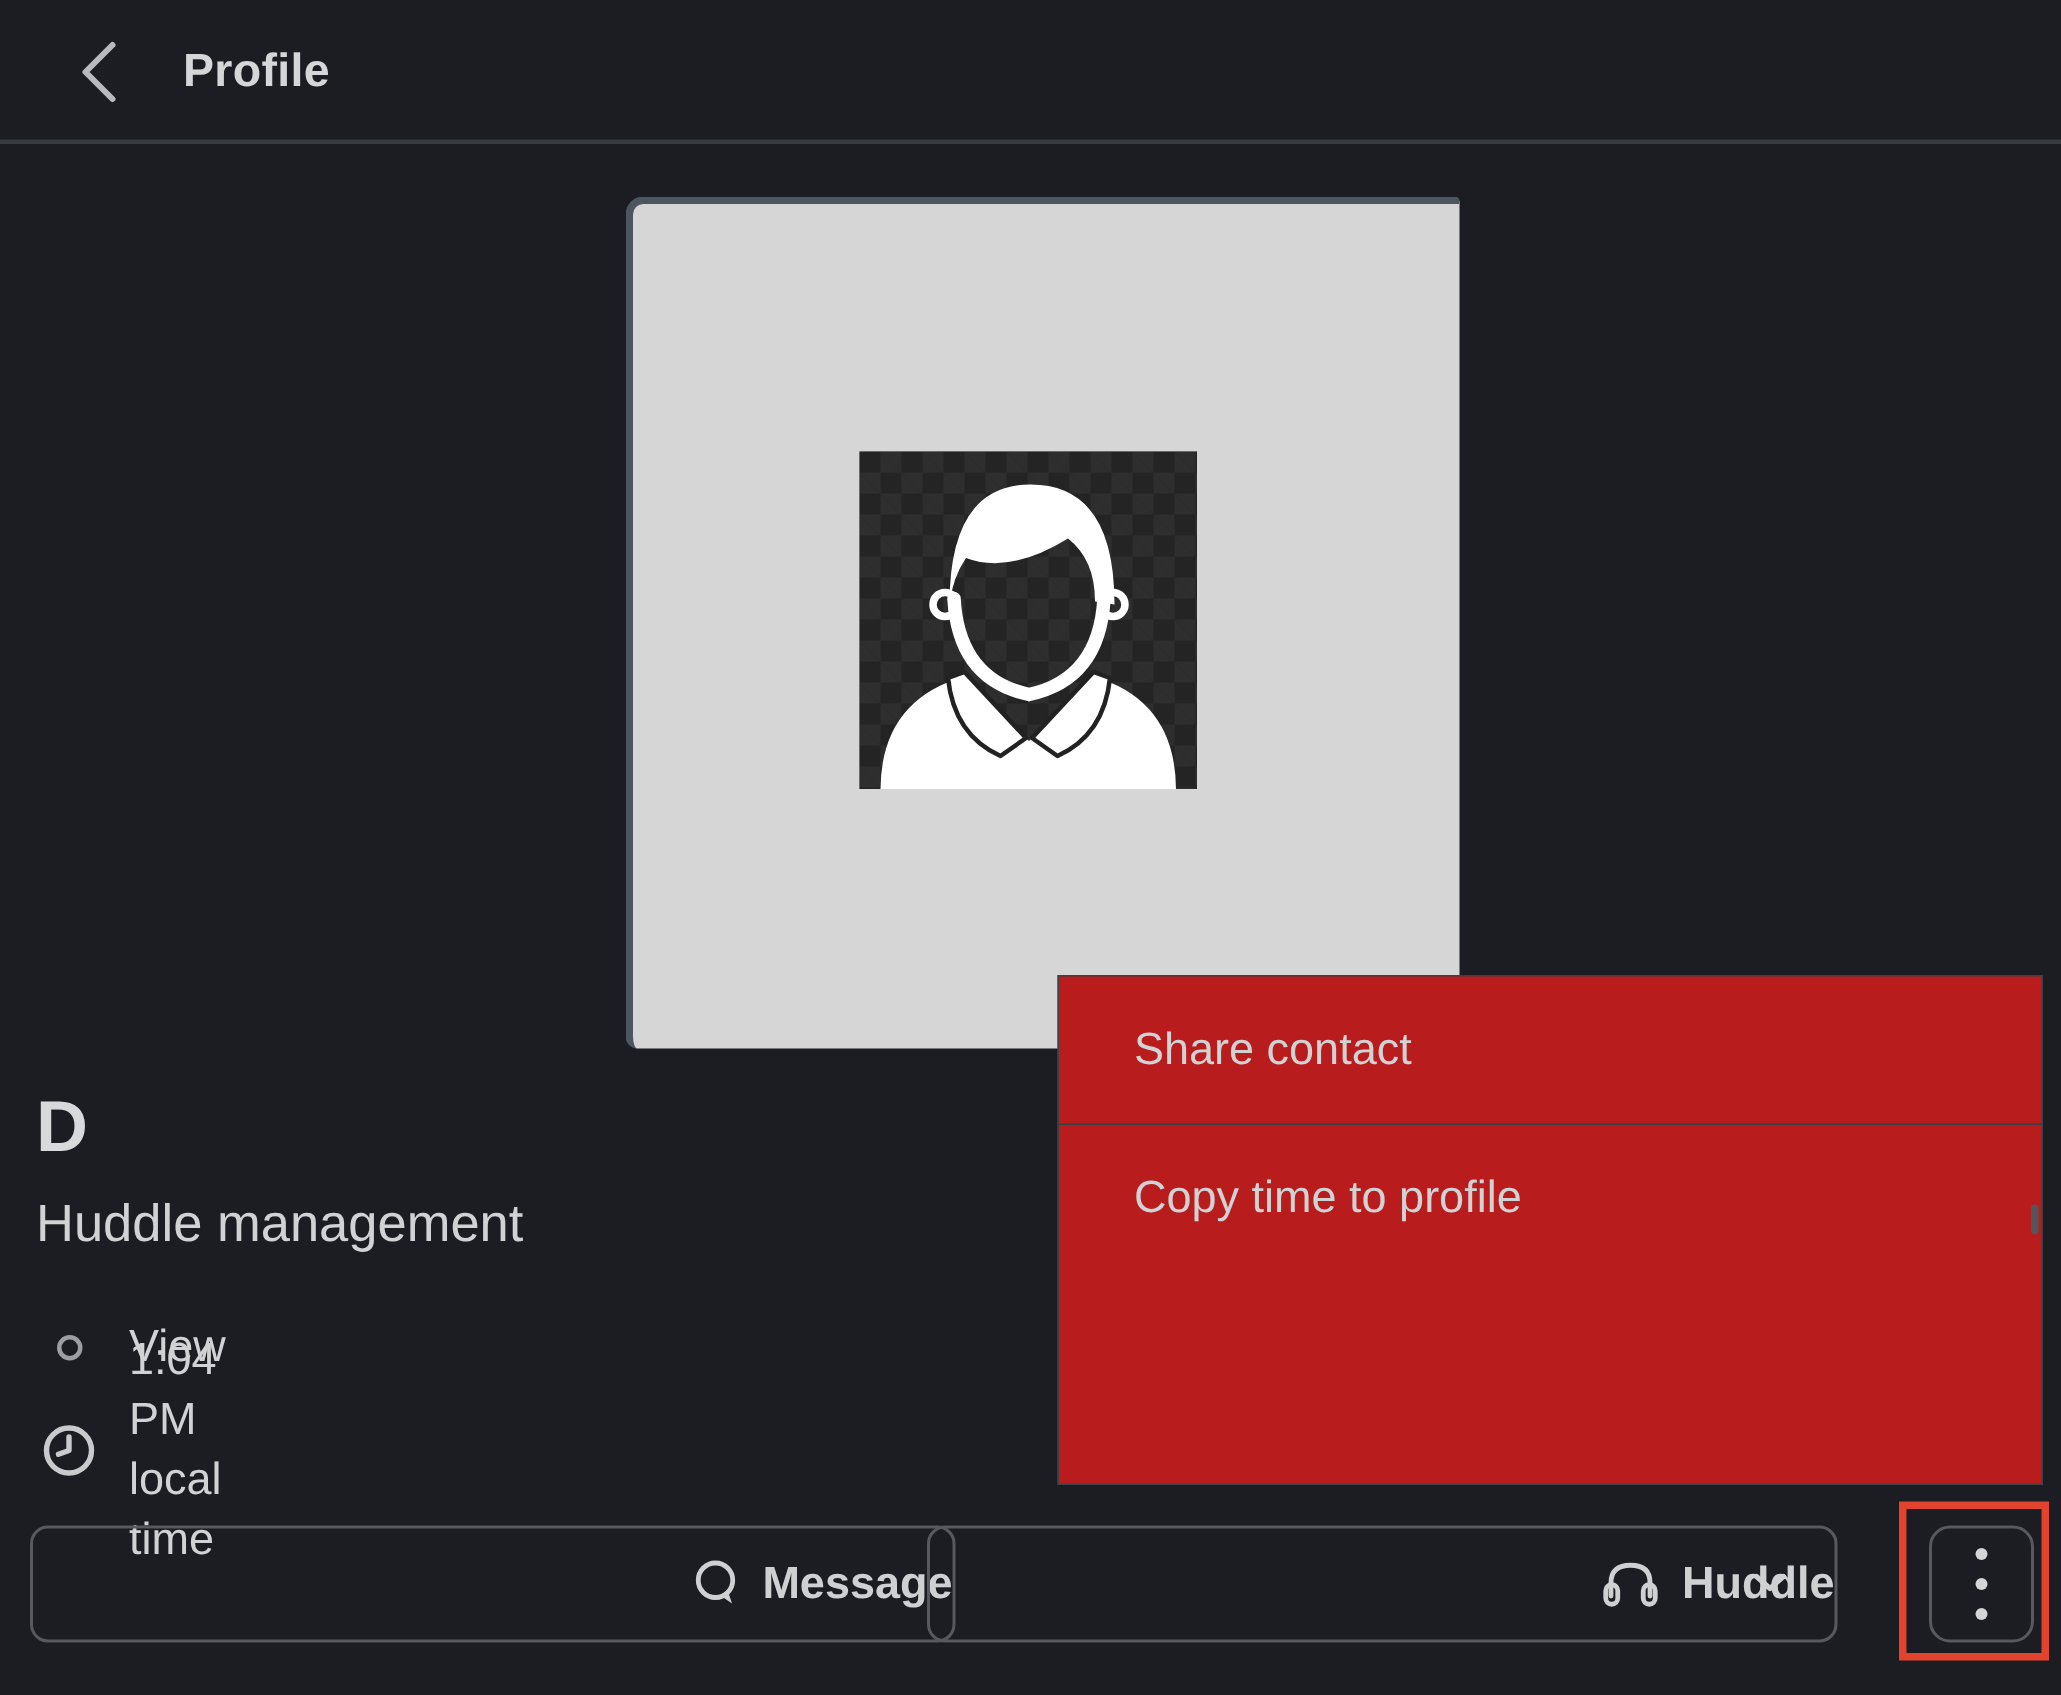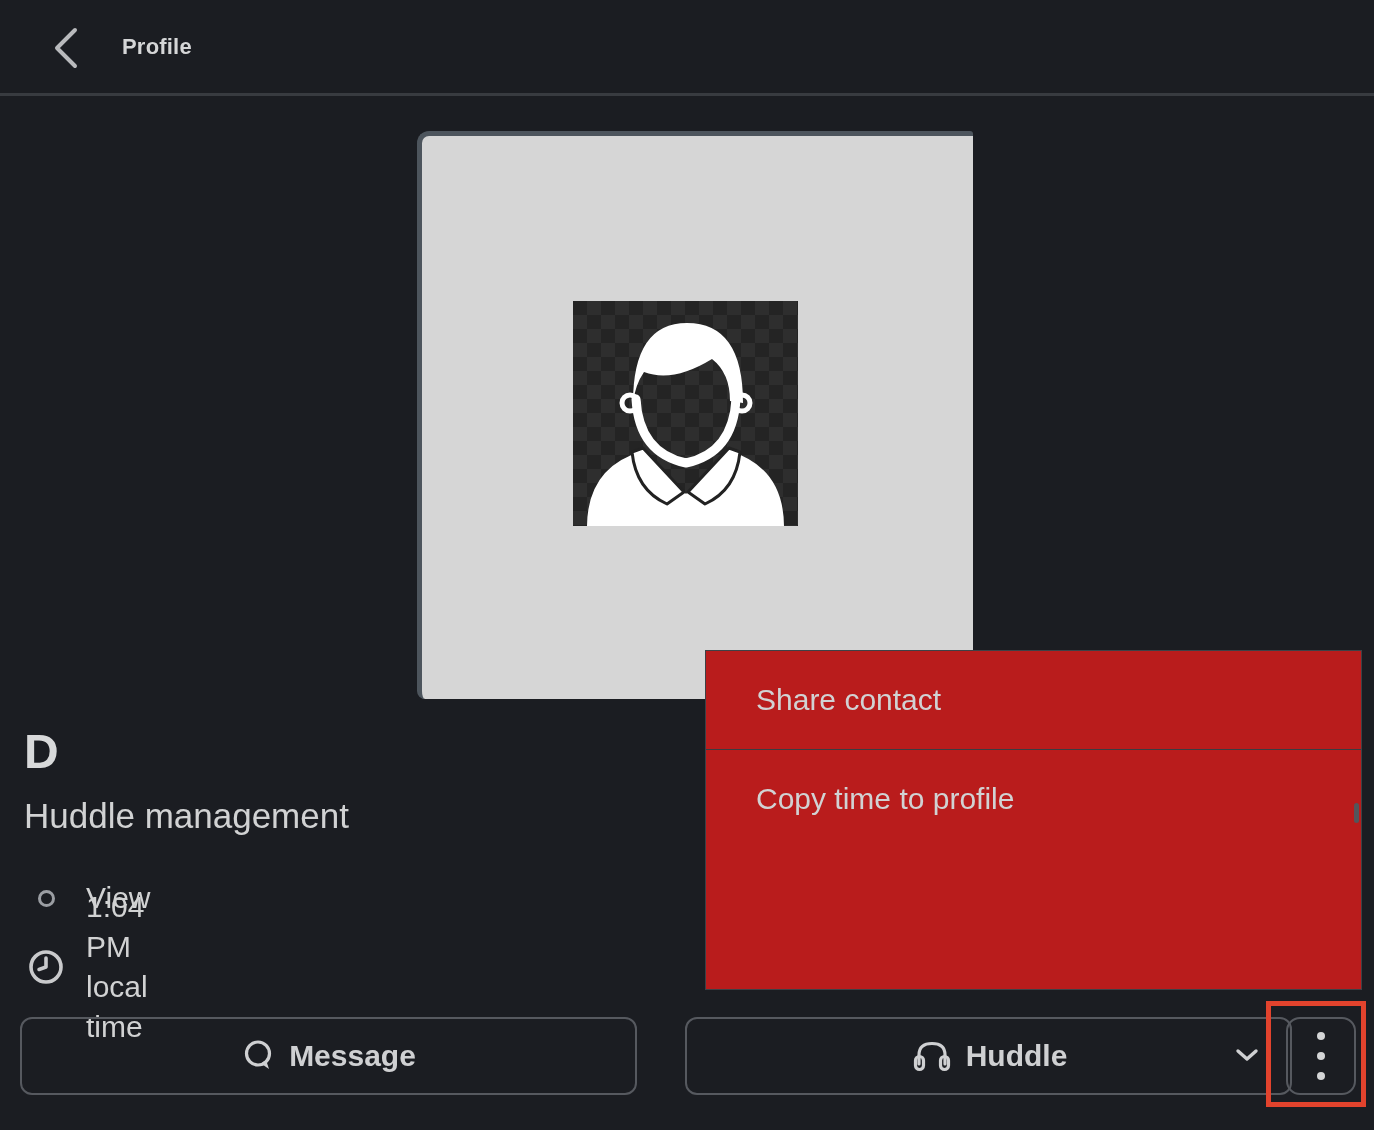--- a/index.html
+++ b/index.html
@@ -19,21 +19,21 @@
     border-bottom:3px solid #383b40;
     background:#1b1d22;
   }
   .back-btn {
     position:absolute; left:44px; top:22px; width:44px; height:52px;
     display:flex; align-items:center; justify-content:center; cursor:pointer;
   }
   .header-title {
     position:absolute; left:122px; top:0; height:93px;
     display:flex; align-items:center;
-    font-size:22px; font-weight:700; color:#d5d6d7; letter-spacing:0.2px;
+    font-size:31px; font-weight:700; color:#d5d6d7; letter-spacing:0.2px;
   }
   
   .avatar {
     position:absolute; left:417px; top:131px; width:556px; height:568px;
     background:#d6d6d6;
     border-left:5px solid #4d555d;
     border-top:5px solid #4d555d;
     border-radius:12px 3px 0 8px;
   }
   .placeholder {
@@ -65,27 +65,27 @@
     position:absolute; left:38px; width:17px; height:17px;
     border:3.5px solid #9b9ea3; border-radius:50%;
   }
   .clock-wrap { position:absolute; left:27px; width:38px; height:38px; }
   .status-label { position:absolute; left:86px; line-height:40px; }
   
   .btn {
     position:absolute; top:1017px; height:78px;
     border:2px solid #56595f; border-radius:12px;
     background:transparent;
-    display:flex; align-items:center; justify-content:center;
+    display:flex; align-items:center; justify-content:flex-end;
     gap:12px; cursor:pointer;
     font-size:30px; font-weight:600; color:#cfd0d2;
     font-family:"Liberation Sans", sans-serif;
   }
   .btn-message { left:20px;  width:617px; }
-  .btn-huddle  { left:685px; width:607px; }
+  .btn-huddle  { left:618px; width:607px; }
   .huddle-chevron { position:absolute; right:30px; top:27px; width:26px; height:18px; }
   .btn-kebab {
     left:1286px; width:70px; height:78px;
     border-radius:14px; gap:0;
     flex-direction:column; justify-content:center;
   }
   .btn-kebab .dot {
     width:8px; height:8px; border-radius:50%; background:#d4d5d6; margin:6px 0;
   }
   .annotation {

